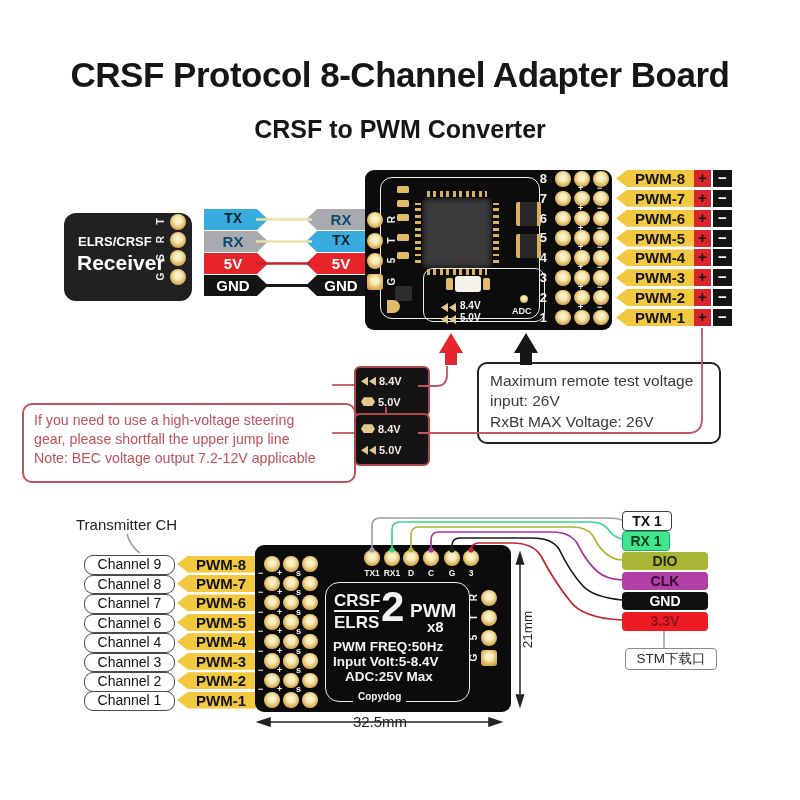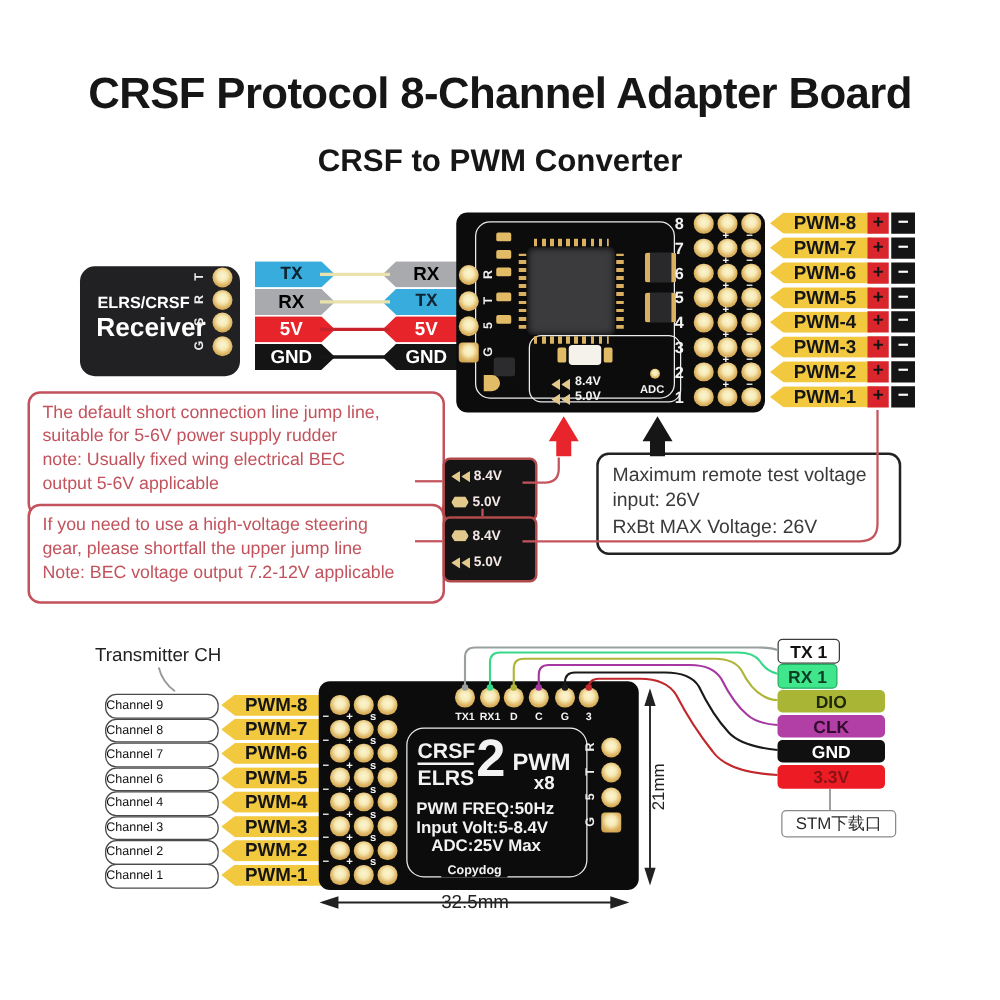--- a/index.html
+++ b/index.html
@@ -18,21 +18,21 @@
 
   
   .pad{border-radius:50%;background:radial-gradient(circle at 50% 42%,#FCF5D4 0%,#F6E9B4 32%,#DDB462 62%,#C2933F 100%);}
   .pad.sq{border-radius:3px;}
 
   
   .wlabel{height:21px;line-height:21px;font-weight:bold;font-size:15px;text-align:center;width:58px;}
   .tipr{clip-path:polygon(0 0,calc(100% - 11px) 0,100% 50%,calc(100% - 11px) 100%,0 100%);padding-right:6px;}
   .tipl{clip-path:polygon(11px 0,100% 0,100% 100%,11px 100%,0 50%);padding-left:6px;}
   .c-tx{background:#39ACDE;color:#0e2530;font-family:Liberation Mono, monospace;}
-  .c-rx{background:#A8AAAD;color:#000000;}
+  .c-rx{background:#A8AAAD;color:#0c4a6e;}
   .c-5v{background:#E8242B;color:#fff;}
   .c-gnd{background:#141414;color:#fff;}
 
   
   .board{background:#0c0c0d;border-radius:9px;}
   .outline{border:1.5px solid #ececec;border-radius:12px;}
   .silk{color:#f2f2f2;font-weight:bold;}
   .chip{background:#3b3b3e;border-radius:4px;box-shadow:inset 0 0 6px #000;}
   .pins-h{height:6px;background:repeating-linear-gradient(90deg,#D9B160 0 3px,transparent 3px 6.5px);}
   .pins-v{width:6px;background:repeating-linear-gradient(0deg,#D9B160 0 3px,transparent 3px 6.5px);}
@@ -54,22 +54,22 @@
   .jmod{background:#141414;border:2px solid #B04A4A;border-radius:6px;padding:3px 5px;
         display:flex;flex-direction:column;justify-content:space-around;}
   .jrow{display:flex;align-items:center;gap:3px;height:15px;}
   .jtxt{color:#F3E8E6;font-weight:bold;font-size:11px;}
   .tri{width:7px;height:9px;background:#E3C98C;clip-path:polygon(100% 0,100% 100%,0 50%);}
   .openic{display:flex;gap:1px;}
   .blob{width:14px;height:9px;background:#E3C98C;clip-path:polygon(20% 0,80% 0,100% 50%,80% 100%,20% 100%,0 50%);}
 
   
   .translabel{font-size:15px;color:#222;}
-  .chanbox{background:#fff;border:1.6px solid #4a4a4a;border-radius:9px;font-size:10px;color:#111;
-           text-align:left;height:17.5px;line-height:17.5px;width:89px;}
+  .chanbox{background:#fff;border:1.6px solid #4a4a4a;border-radius:9px;font-size:14px;color:#111;
+           text-align:center;height:17.5px;line-height:17.5px;width:89px;}
   .dimlabel{font-size:15px;color:#222;background:#fff;text-align:center;}
   .pl{border-radius:4px;font-weight:bold;font-size:14px;text-align:center;height:18px;line-height:18px;}
   .pl-tx1{background:#fff;border:1.7px solid #3a3a3a;color:#111;}
   .pl-rx1{background:#40E68C;border:1px solid #1faf62;color:#0a3d22;}
   .pl-dio{background:#A9B635;color:#20290a;}
   .pl-clk{background:#B13FA6;color:#330b2f;}
   .pl-gnd{background:#101011;color:#fff;}
   .pl-33v{background:#ED1C24;color:#8c1216;}
   .pl-stm{background:#fff;border:1.7px solid #8a8a8a;color:#2a2a2a;font-weight:normal;font-size:13.5px;}
   svg.overlay{position:absolute;left:0;top:0;pointer-events:none;}
@@ -222,26 +222,20 @@
       <div class="abs plusbox" style="left: 694px; top: 269.3px; width: 17px;">+</div>
       <div class="abs minusbox" style="left: 713px; top: 269.3px; width: 19px;">−</div>
       <div class="abs yarrow tipl" style="left: 616px; top: 289.1px; width: 76px;">PWM-2</div>
       <div class="abs plusbox" style="left: 694px; top: 289.1px; width: 17px;">+</div>
       <div class="abs minusbox" style="left: 713px; top: 289.1px; width: 19px;">−</div>
       <div class="abs yarrow tipl" style="left: 616px; top: 309px; width: 76px;">PWM-1</div>
       <div class="abs plusbox" style="left: 694px; top: 309px; width: 17px;">+</div>
       <div class="abs minusbox" style="left: 713px; top: 309px; width: 19px;">−</div>
     </div>
 
-  <div class="abs notebox" style="left:22px;top:313px;width:310px;height:84px;">
-    <div>The default short connection line jump line,</div>
-    <div>suitable for 5-6V power supply rudder</div>
-    <div>note: Usually fixed wing electrical BEC</div>
-    <div>output 5-6V applicable</div>
-  </div>
   <div class="abs notebox" style="left:22px;top:403px;width:310px;height:64px;">
     <div>If you need to use a high-voltage steering</div>
     <div>gear, please shortfall the upper jump line</div>
     <div>Note: BEC voltage output 7.2-12V applicable</div>
   </div>
 
   <div class="abs jmod" style="left:354px;top:366px;width:62px;height:41px;">
     <div class="jrow">
         <span class="openic">
           <span class="tri"></span>

